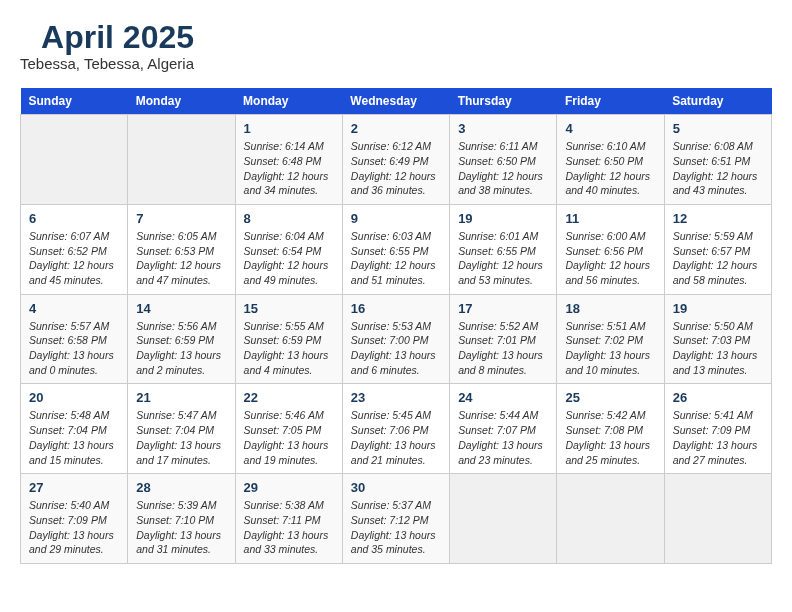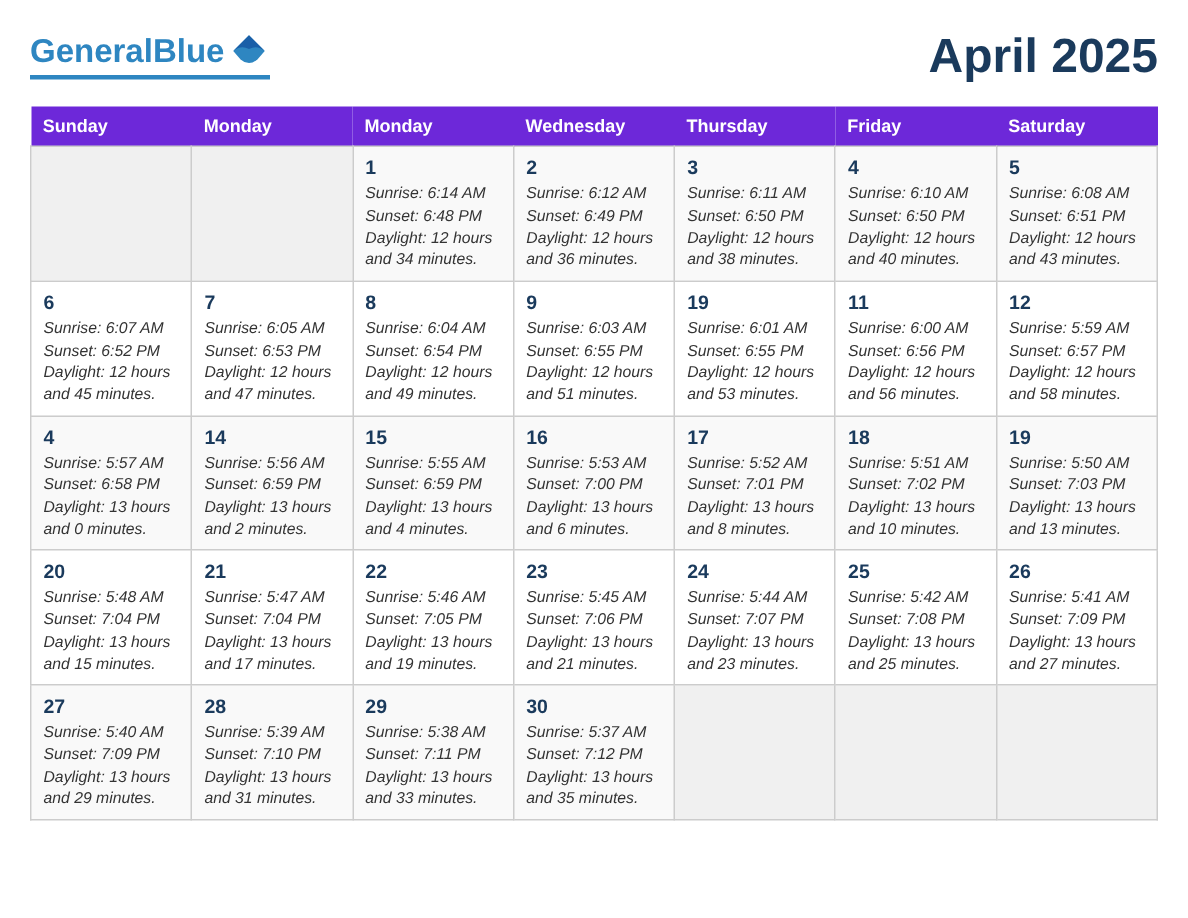--- a/index.html
+++ b/index.html
@@ -49,21 +49,21 @@
       font-size: 15px;
       font-weight: normal;
       color: #333;
     }
     table {
       width: 100%;
       border-collapse: collapse;
       font-size: 11px;
     }
     thead tr th {
-      background: #6d28d9;
+      background: #1d4ed8;
       color: #fff;
       padding: 6px 8px;
       text-align: left;
       font-size: 12px;
       font-weight: bold;
     }
     tbody tr td {
       border: 1px solid #ccc;
       padding: 6px 8px;
       vertical-align: top;
@@ -90,34 +90,23 @@
       font-style: italic;
     }
     td.empty {
       background: #f0f0f0;
     }
   </style>
 </head>
 <body>
 
 <div class="header">
-  <div class="logo">
-    <div style="display:flex; align-items:center;">
-      <span class="logo-text">
-        <span>General</span><span style="color:#2e86c1;">Blue</span>
-      </span>
-      <svg width="28" height="28" viewBox="0 0 40 40" style="margin-left:2px;">
-        <path d="M20 5 L35 20 L28 28 Q20 35 12 28 L5 20 Z" fill="#2e86c1"></path>
-        <path d="M20 5 L35 20 Q28 14 20 18 Q12 14 5 20 Z" fill="#1a5fa8"></path>
-      </svg>
-    </div>
-    <div class="logo-underline"></div>
-  </div>
   <div class="title-block">
     <h1>April 2025</h1>
+    <h2>Tebessa, Tebessa, Algeria</h2>
   </div>
 </div>
 
 <table>
   <thead>
     <tr id="header-row">
         <th>Sunday</th>
         <th>Monday</th>
         <th>Monday</th>
         <th>Wednesday</th>

